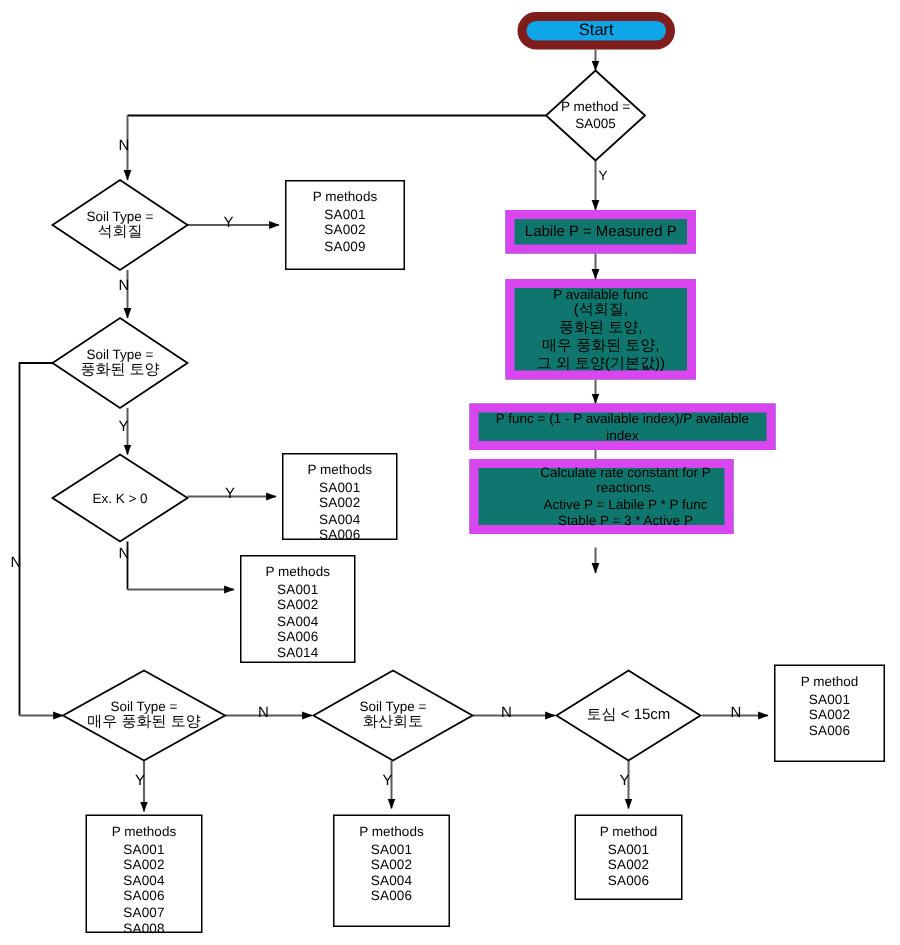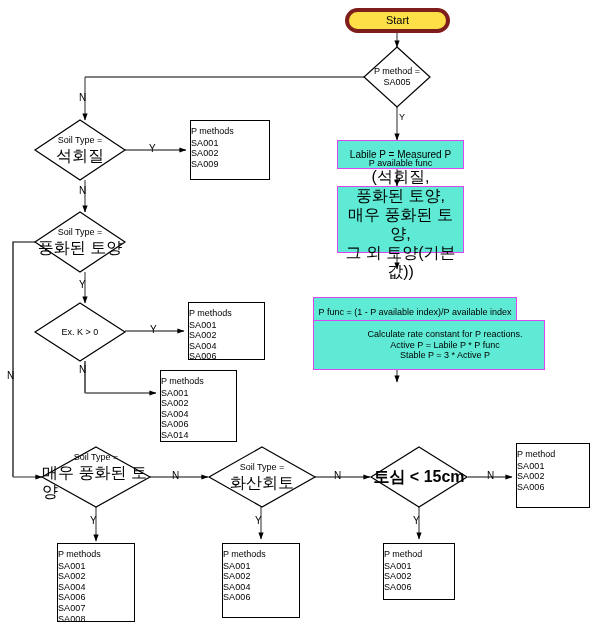--- a/index.html
+++ b/index.html
@@ -30,32 +30,32 @@
     display: flex;
     flex-direction: column;
     align-items: center;
     justify-content: center;
     text-align: center;
     color: #000000;
     line-height: 1.18;
     z-index: 3;
   }
   .proc {
-    border: 1px solid #d946ef;
-    background: #5eead4;
+    border: 6px solid #d946ef;
+    background: #0f766e;
   }
   .term {
-    border: 4px solid #7f1d1d;
-    background: #fde047;
+    border: 6px solid #7f1d1d;
+    background: #0ea5e9;
     border-radius: 13px;
   }
   .listbox {
     border: 1px solid #000000;
     background: #ffffff;
-    align-items: flex-start;
+    align-items: center;
     justify-content: flex-start;
     padding-top: 5px;
   }
   .listbox .lb-title { margin-bottom: 1px; }
   .listbox .lb-item { letter-spacing: 0.1px; }
   .diamond-wrap {
     position: absolute;
     z-index: 3;
   }
   .diamond-wrap svg {
@@ -78,21 +78,21 @@
   .edge-label {
     position: absolute;
     color: #000000;
     z-index: 4;
     background: transparent;
     line-height: 1;
   }
   .f11 { font-size: 11px; }
   .f10 { font-size: 10px; }
   .f9  { font-size: 9px; }
-  .kr { font-size: 16px; }
+  .kr { font-size: 10px; }
 </style>
 </head>
 <body>
 
 <div id="canvas">
 
   <svg class="layer" viewBox="0 0 600 630" xmlns="http://www.w3.org/2000/svg">
     <defs>
       <marker id="ah" markerWidth="8" markerHeight="8" refX="6.6" refY="3" orient="auto" markerUnits="userSpaceOnUse">
         <path d="M0,0.4 L7,3 L0,5.6 z" fill="#000000"></path>
@@ -178,25 +178,25 @@
   </div>
 
   <div class="node proc f9" style="left:337px; top:186px; width:127px; height:67px;">
     <span>P available func</span>
     <span class="kr">(석회질,</span>
     <span class="kr">풍화된 토양,</span>
     <span class="kr">매우 풍화된 토양,</span>
     <span class="kr">그 외 토양(기본값))</span>
   </div>
 
-  <div class="node proc f9" style="left:313px; top:269px; width:204px; height:31px;margin-top:28px;">
+  <div class="node proc f9" style="left:313px; top:269px; width:204px; height:31px;">
     <span>P func = (1 - P available index)/P available index</span>
   </div>
 
-  <div class="node proc f9" style="left:313px; top:320px; width:232px; height:50px;padding-left:32px;">
+  <div class="node proc f9" style="left:313px; top:306px; width:176px; height:50px;padding-left:32px;">
     <span>Calculate rate constant for P reactions.</span>
     <span>Active P = Labile P * P func</span>
     <span>Stable P = 3 * Active P</span>
   </div>
 
 
   <div class="diamond-wrap" style="left:35px; top:120px; width:90px; height:60px;">
     <svg width="90" height="60" viewBox="0 0 90 60" xmlns="http://www.w3.org/2000/svg">
       <polygon points="45,0 90,30 45,60 0,30" fill="#ffffff" stroke="#000000" stroke-width="1.2"></polygon>
     </svg>
@@ -280,21 +280,21 @@
   </div>
 
   <div class="node listbox f9" style="left:222px; top:543px; width:78px; height:75px;">
     <span class="lb-title">P methods</span>
     <span class="lb-item">SA001</span>
     <span class="lb-item">SA002</span>
     <span class="lb-item">SA004</span>
     <span class="lb-item">SA006</span>
   </div>
 
-  <div class="diamond-wrap" style="left:371px; top:447px; width:96px; height:60px;font-weight:bold;">
+  <div class="diamond-wrap" style="left:371px; top:447px; width:96px; height:60px;">
     <svg width="96" height="60" viewBox="0 0 96 60" xmlns="http://www.w3.org/2000/svg">
       <polygon points="48,0 96,30 48,60 0,30" fill="#ffffff" stroke="#000000" stroke-width="1.2"></polygon>
     </svg>
     <div class="diamond-label f9">
       <span class="kr">토심 &lt; 15cm</span>
     </div>
   </div>
 
   <div class="node listbox f9" style="left:383px; top:543px; width:72px; height:57px;">
     <span class="lb-title">P method</span>

